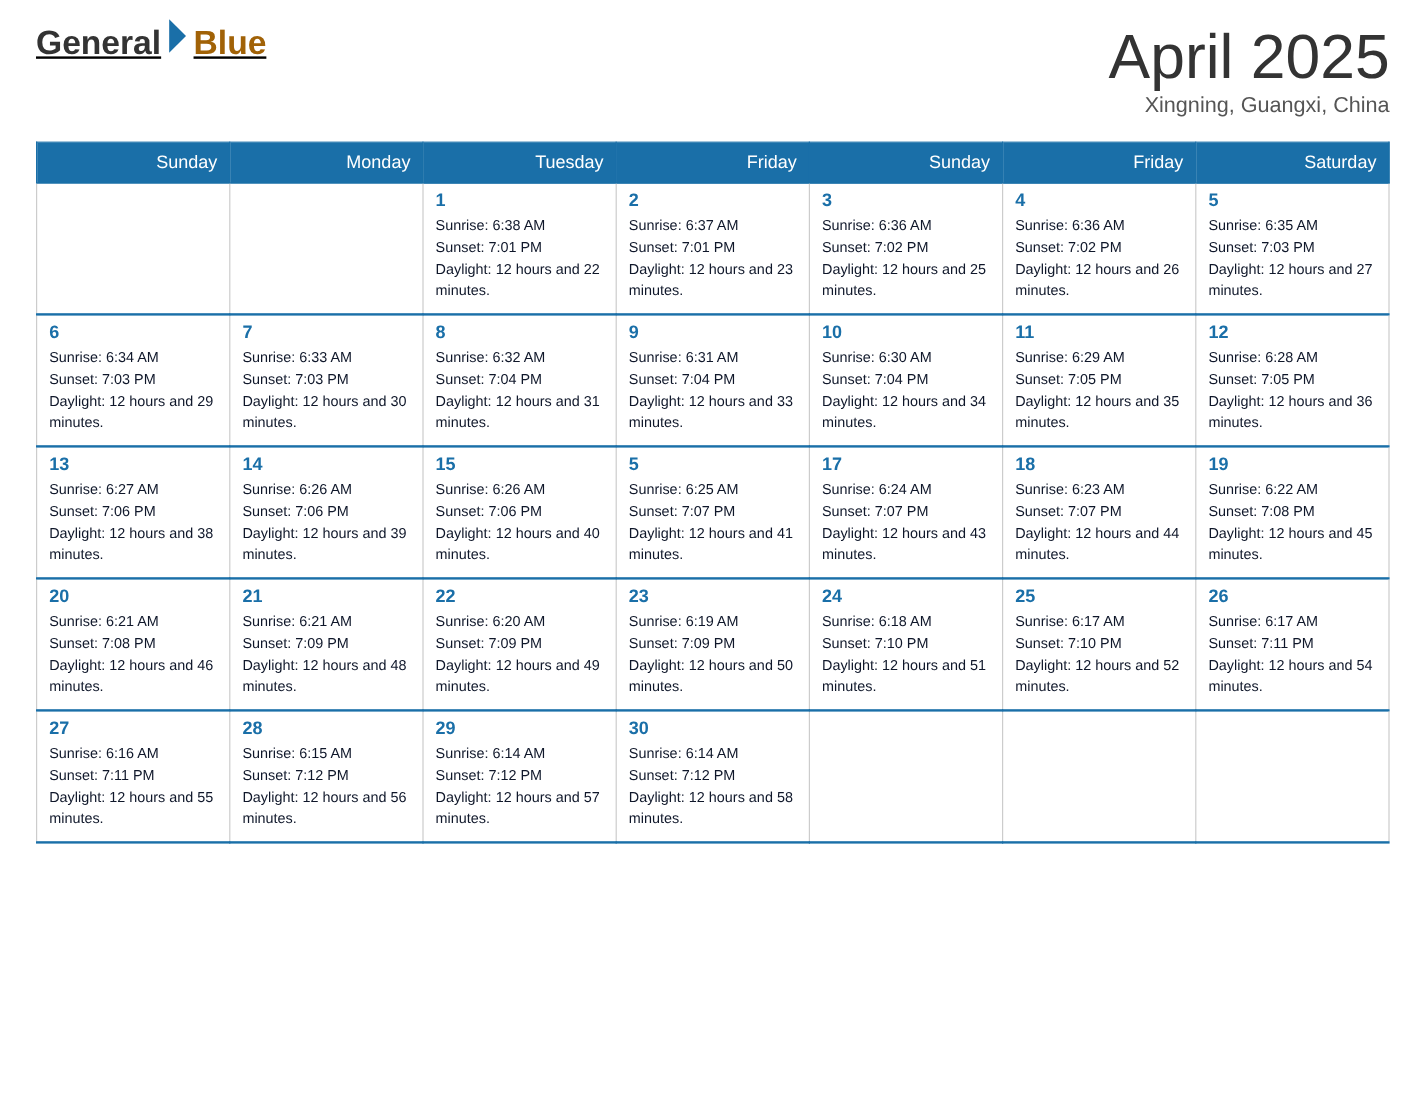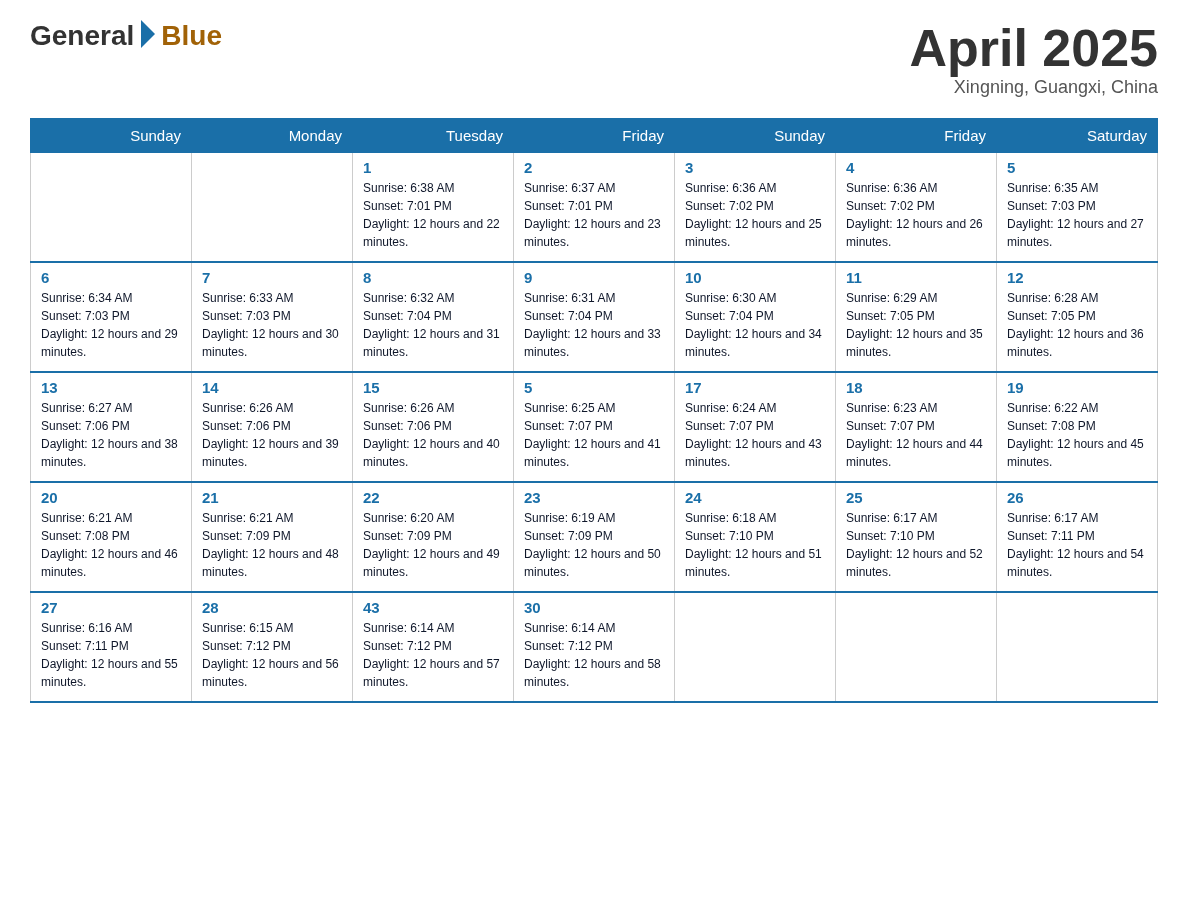--- a/index.html
+++ b/index.html
@@ -11,22 +11,22 @@
       padding: 20px 30px;
     }
     .header {
       display: flex;
       justify-content: space-between;
       align-items: flex-start;
       margin-bottom: 20px;
     }
     .logo {
       display: flex;
-      align-items: center;
       gap: 4px;
+      text-decoration: underline;
     }
     .logo-text-general {
       font-size: 28px;
       font-weight: bold;
       color: #333;
     }
     .logo-triangle {
       width: 0;
       height: 0;
       border-left: 14px solid #1a6fa8;
@@ -40,21 +40,21 @@
       font-size: 28px;
       font-weight: bold;
       color: #a16207;
       margin-left: 2px;
     }
     .title-block {
       text-align: right;
     }
     .title-block h1 {
       font-size: 52px;
-      font-weight: bold;
+      font-weight: normal;
       color: #333;
       line-height: 1.1;
     }
     .title-block h2 {
       font-size: 18px;
       font-weight: normal;
       color: #555;
     }
     .calendar {
       width: 100%;
@@ -244,21 +244,21 @@
       <tr>
         <td>
           <span class="day-number">27</span>
           <div class="day-info">Sunrise: 6:16 AM<br>Sunset: 7:11 PM<br>Daylight: 12 hours and 55 minutes.</div>
         </td>
         <td>
           <span class="day-number">28</span>
           <div class="day-info">Sunrise: 6:15 AM<br>Sunset: 7:12 PM<br>Daylight: 12 hours and 56 minutes.</div>
         </td>
         <td>
-          <span class="day-number">43</span>
+          <span class="day-number">29</span>
           <div class="day-info">Sunrise: 6:14 AM<br>Sunset: 7:12 PM<br>Daylight: 12 hours and 57 minutes.</div>
         </td>
         <td>
           <span class="day-number">30</span>
           <div class="day-info">Sunrise: 6:14 AM<br>Sunset: 7:12 PM<br>Daylight: 12 hours and 58 minutes.</div>
         </td>
         <td class="empty"></td>
         <td class="empty"></td>
         <td class="empty"></td>
       </tr>

